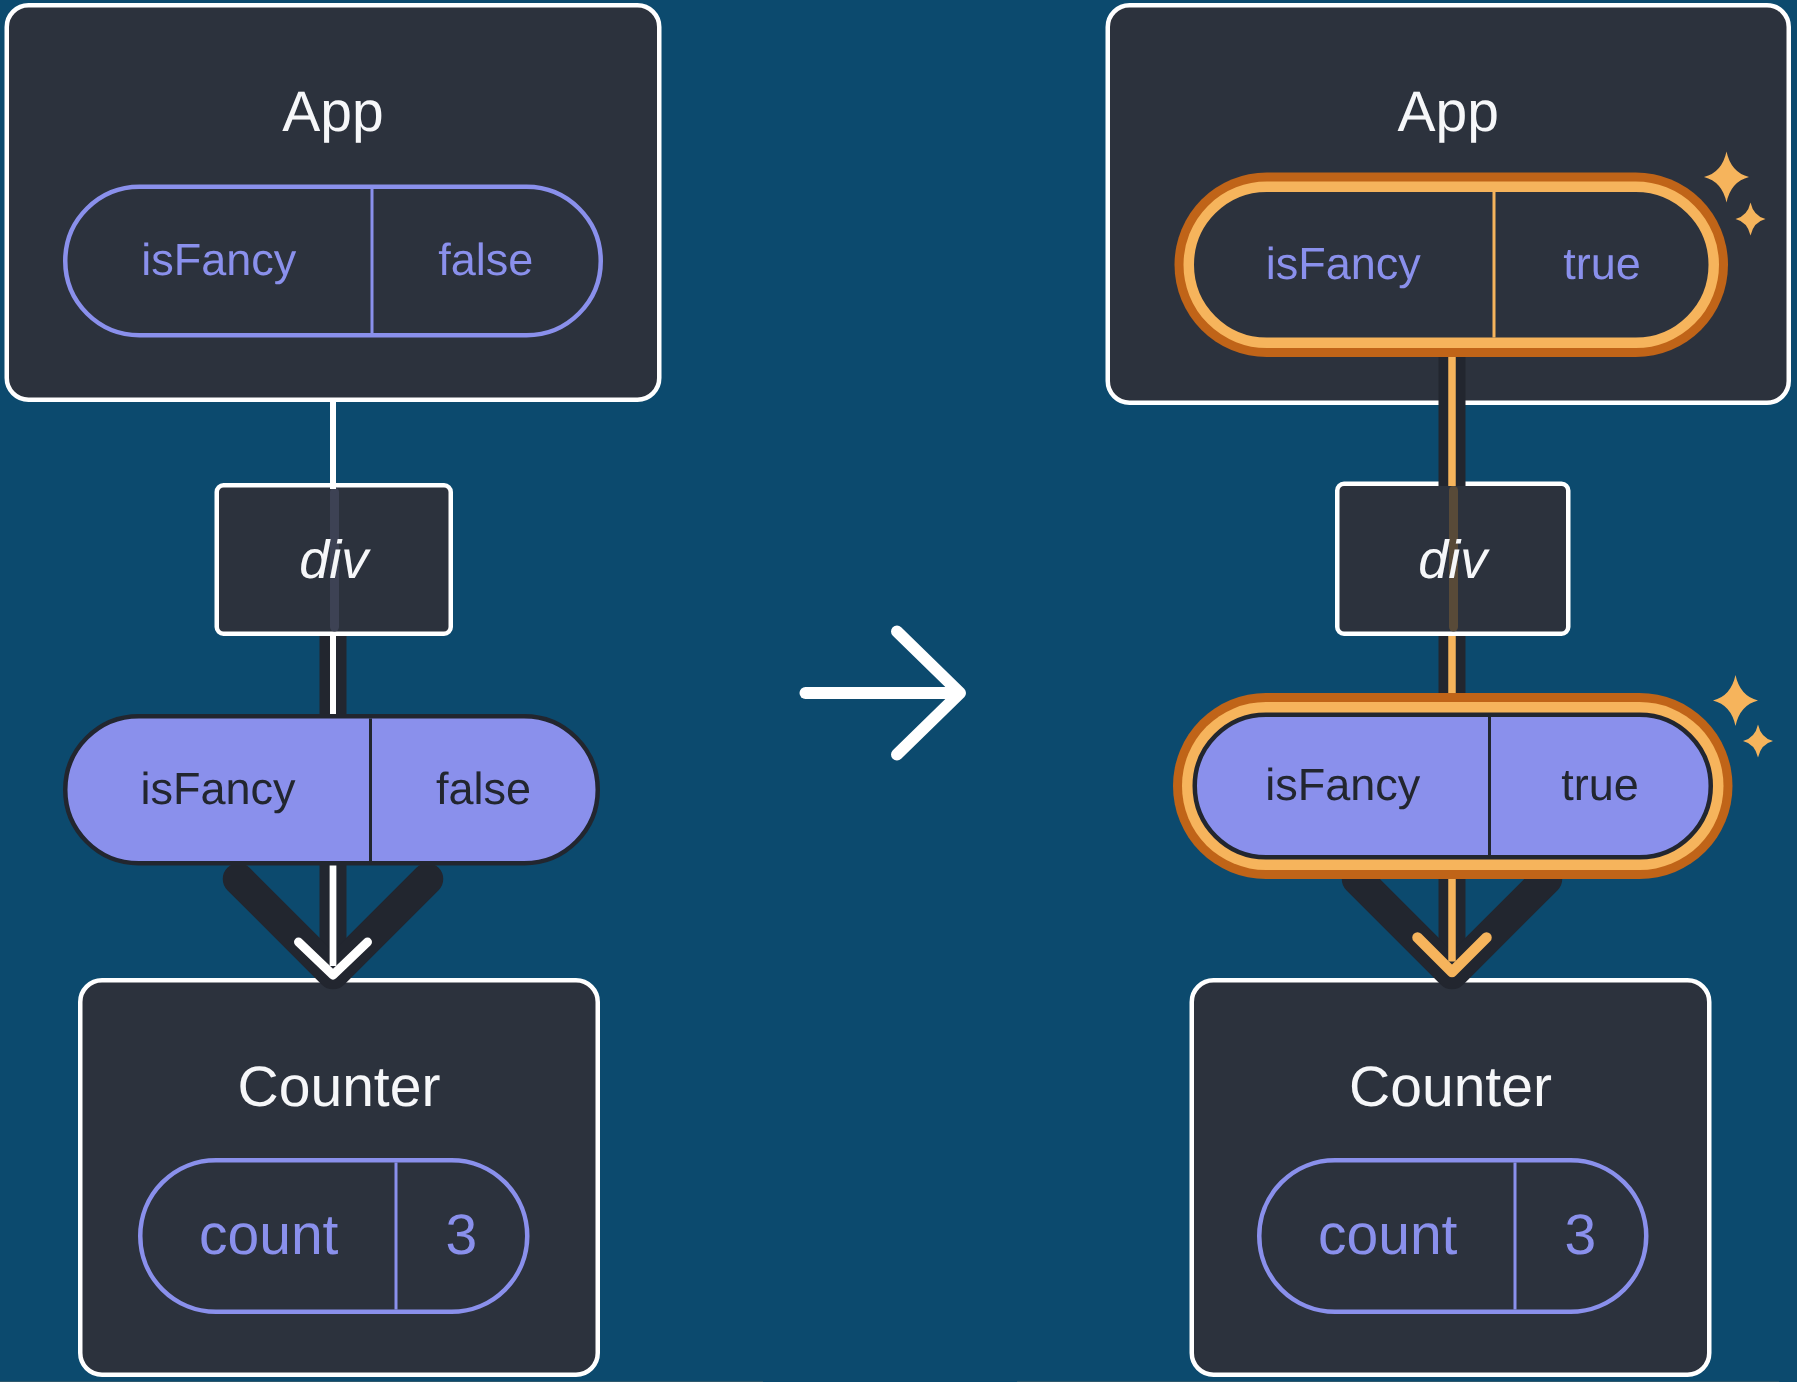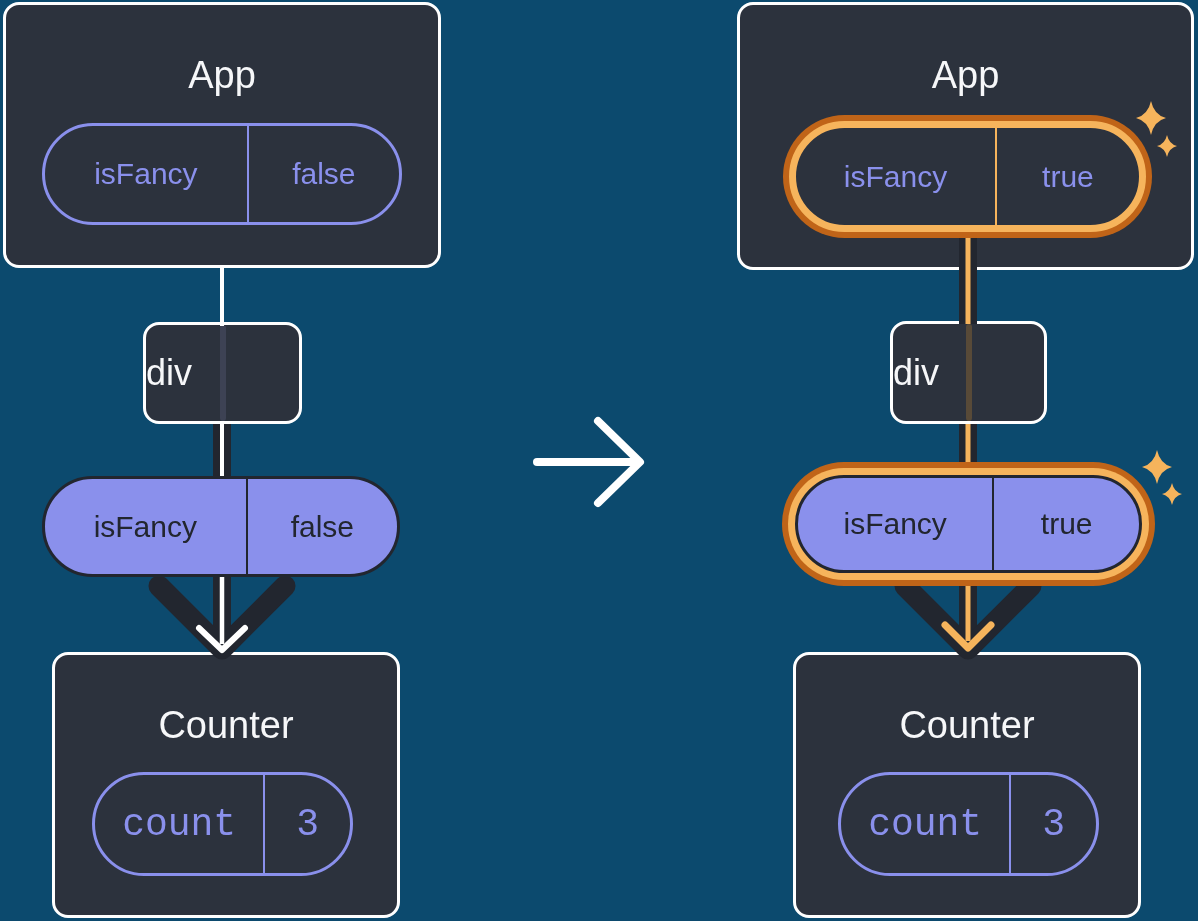--- a/index.html
+++ b/index.html
@@ -11,21 +11,21 @@
     overflow:hidden;
   }
   
   .card{
     position:absolute;
     background:#2c323d;
     border:3px solid #ffffff;
     border-radius:16px;
     box-sizing:border-box;
   }
-  .card.small{border-radius:16px;display:flex;align-items:center;}
+  .card.small{border-radius:6px;display:flex;align-items:center;justify-content:center;font-style:italic;}
   .card-title{
     position:absolute;left:0;width:100%;
     text-align:center;
     color:#f6f7f9;font-size:38px;font-weight:400;line-height:1.1;
   }
   .div-label{color:#f6f7f9;font-size:36px;font-weight:400;position:relative;z-index:2;}
   .div-stripe{
     position:absolute;left:50%;top:0;bottom:0;width:6px;
     transform:translateX(-50%);
     z-index:1;border-radius:3px;
@@ -44,21 +44,21 @@
   .pill .cell.key{flex:0 0 57%;}
   .pill .cell.val{flex:1 1 auto;text-align:center;}
   .pill.outline{
     border:3px solid #8a90ec;background:transparent;color:#8a90ec;
   }
   .pill.outline .cell.val{border-left:2px solid #8a90ec;}
   .pill.fill{
     border:3px solid #22262f;background:#8a90ec;color:#22262f;
   }
   .pill.fill .cell.val{border-left:2px solid #22262f;}
-  .pill.count{font-size:38px;font-family:Liberation Mono, monospace;}
+  .pill.count{font-size:38px;}
   .pill.count .cell{font-size:38px;}
   .pill.count .cell.key{flex:0 0 66%;}
   
   .pill.glow-outline{
     background:#2c323d;color:#8a90ec;
     border:7px solid #f6b45c;
     box-shadow:0 0 0 6px #c06418;
     border-radius:60px;
   }
   .pill.glow-outline .cell.key{flex:0 0 58%;}

